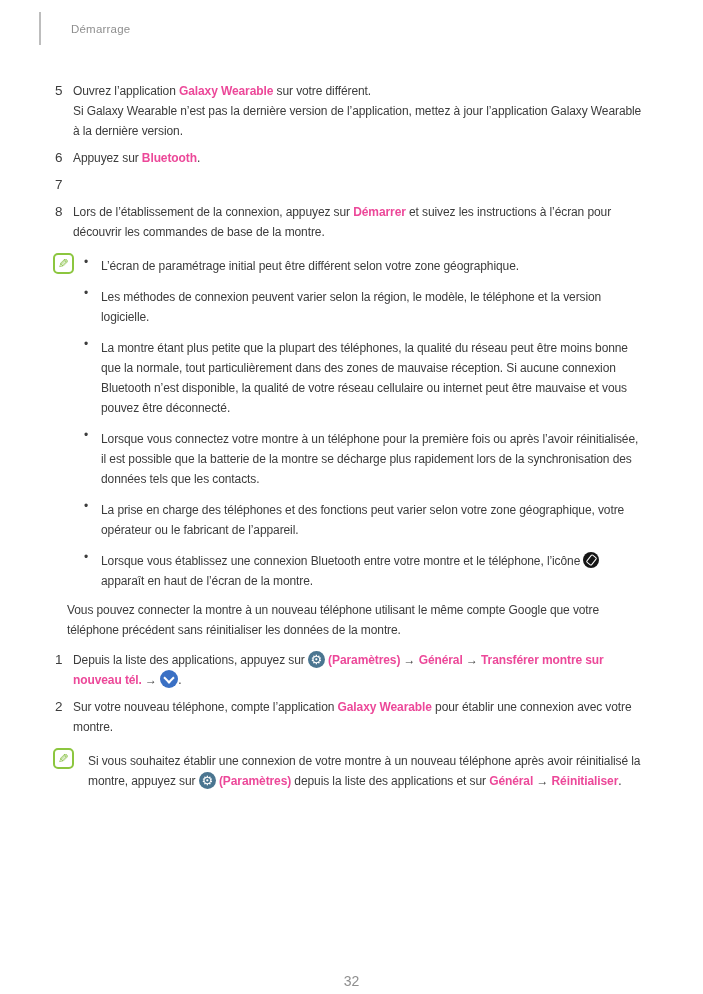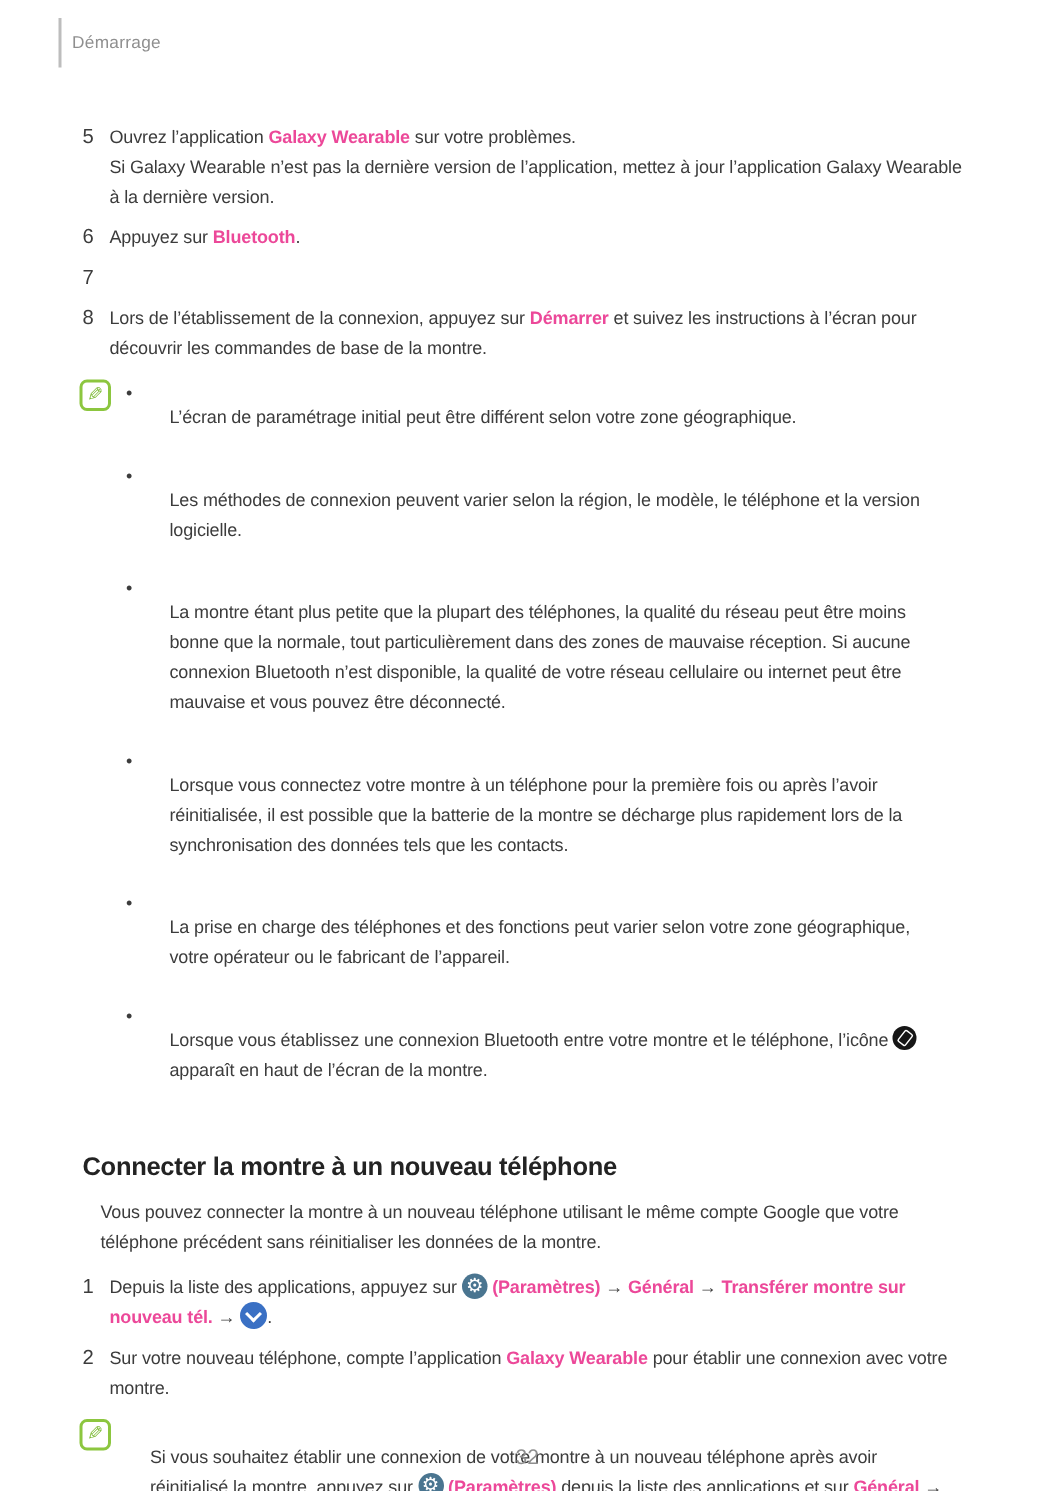--- a/index.html
+++ b/index.html
@@ -2,21 +2,21 @@
 <html><head>
 <meta charset="utf-8">
 <style>
   html,body { margin:0; padding:0; }
   body {
     width:703px; height:994px; background:#ffffff; position:relative;
     font-family:"Liberation Sans","DejaVu Sans",sans-serif;
     color:#3c3c3c; overflow:hidden;
   }
   .header {
-    margin:12px 0 0 39px; border-left:2px solid #bdbdbd; padding-left:7px;
+    margin:12px 0 0 39px; border-left:2px solid #bdbdbd; padding-left:30px;
     height:33px; display:flex; align-items:center;
     font-size:11.5px; color:#8f8f8f; letter-spacing:0.2px;
   }
   .content {
     padding:36px 55px 0 55px;
     font-size:12px; line-height:20px; letter-spacing:-0.1px;
   }
   .step { display:flex; margin:0 0 7px 0; }
   .step-num { flex:0 0 18px; font-size:13.5px; color:#3c3c3c; }
   .step-body { flex:1; }
@@ -33,58 +33,58 @@
     border-radius:5px; margin:1px 10px 0 -2px;
     display:flex; align-items:center; justify-content:center;
   }
   .note-icon::before {
     content:"\270E"; transform:scaleX(-1); color:#7fbb38; font-size:13px;
     font-family:"DejaVu Sans",sans-serif; line-height:1;
   }
   .note-body { flex:1; }
   .bullet-row { display:flex; margin-bottom:3px; }
   .dot { flex:0 0 13px; }
-  .bullet-text, .note-para { margin:16px; }
+  .bullet-text, .note-para { margin:4px; }
   .inline-icon { display:inline-block; position:relative; vertical-align:-4px; }
   .settings-gear-icon { width:17px; height:17px; border-radius:50%; background:#4a7590; }
   .settings-gear-icon::before {
     content:"\2699"; position:absolute; left:0; top:0; width:100%; text-align:center;
     color:#ffffff; font-size:13px; line-height:17px;
     font-family:"DejaVu Sans",sans-serif;
   }
   .chevron-down-circle-icon { width:18px; height:18px; border-radius:50%; background:#3a70c4; }
   .chevron-down-circle-icon::before {
     content:""; position:absolute; left:5px; top:4px; width:6px; height:6px;
     border-right:2.2px solid #fff; border-bottom:2.2px solid #fff; transform:rotate(45deg);
   }
   .phone-connected-icon { width:16px; height:16px; border-radius:50%; background:#161616; vertical-align:-3px; }
   .phone-connected-icon::before {
     content:""; position:absolute; left:5px; top:3px; width:5px; height:8px;
     border:1.4px solid #fff; border-radius:1.5px; transform:rotate(38deg);
   }
   .footer {
-    position:absolute; left:0; right:0; bottom:15px; text-align:center;
+    position:absolute; left:0; right:0; bottom:5px; text-align:center;
     color:#8f8f8f; font-size:14px;
   }
 </style>
 </head>
 <body>
 
 <div class="page">
 
   <div class="header">
     <span>Démarrage</span>
   </div>
 
   <div class="content">
     <div id="steps1">
         <div class="step">
           <span class="step-num">5</span>
           <div class="step-body">
-            <p><span>Ouvrez l’application </span><span class="b">Galaxy Wearable</span><span> sur votre problèmes.</span></p>
+            <p><span>Ouvrez l’application </span><span class="b">Galaxy Wearable</span><span> sur votre différent.</span></p>
             <p><span>Si Galaxy Wearable n’est pas la dernière version de l’application, mettez à jour l’application Galaxy Wearable à la dernière version.</span></p>
           </div>
         </div>
         <div class="step">
           <span class="step-num">6</span>
           <div class="step-body">
             <p><span>Appuyez sur </span><span class="b">Bluetooth</span><span>.</span></p>
           </div>
         </div>
         <div class="step">
@@ -122,21 +122,20 @@
             <span class="dot">•</span>
             <p class="bullet-text"><span>La prise en charge des téléphones et des fonctions peut varier selon votre zone géographique, votre opérateur ou le fabricant de l’appareil.</span></p>
           </div>
           <div class="bullet-row">
             <span class="dot">•</span>
             <p class="bullet-text"><span>Lorsque vous établissez une connexion Bluetooth entre votre montre et le téléphone, l’icône </span><span class="inline-icon phone-connected-icon"></span><span> apparaît en haut de l’écran de la montre.</span></p>
           </div>
         </div>
       </div>
 
-    <h2 class="section-heading">Connecter la montre à un nouveau téléphone</h2>
     <p id="intro" class="intro"><span>Vous pouvez connecter la montre à un nouveau téléphone utilisant le même compte Google que votre téléphone précédent sans réinitialiser les données de la montre.</span></p>
 
     <div id="steps2">
         <div class="step">
           <span class="step-num">1</span>
           <div class="step-body">
             <p><span>Depuis la liste des applications, appuyez sur </span><span class="inline-icon settings-gear-icon"></span><span> </span><span class="b">(Paramètres)</span><span> → </span><span class="b">Général</span><span> → </span><span class="b">Transférer montre sur nouveau tél.</span><span> → </span><span class="inline-icon chevron-down-circle-icon"></span><span>.</span></p>
           </div>
         </div>
         <div class="step">

